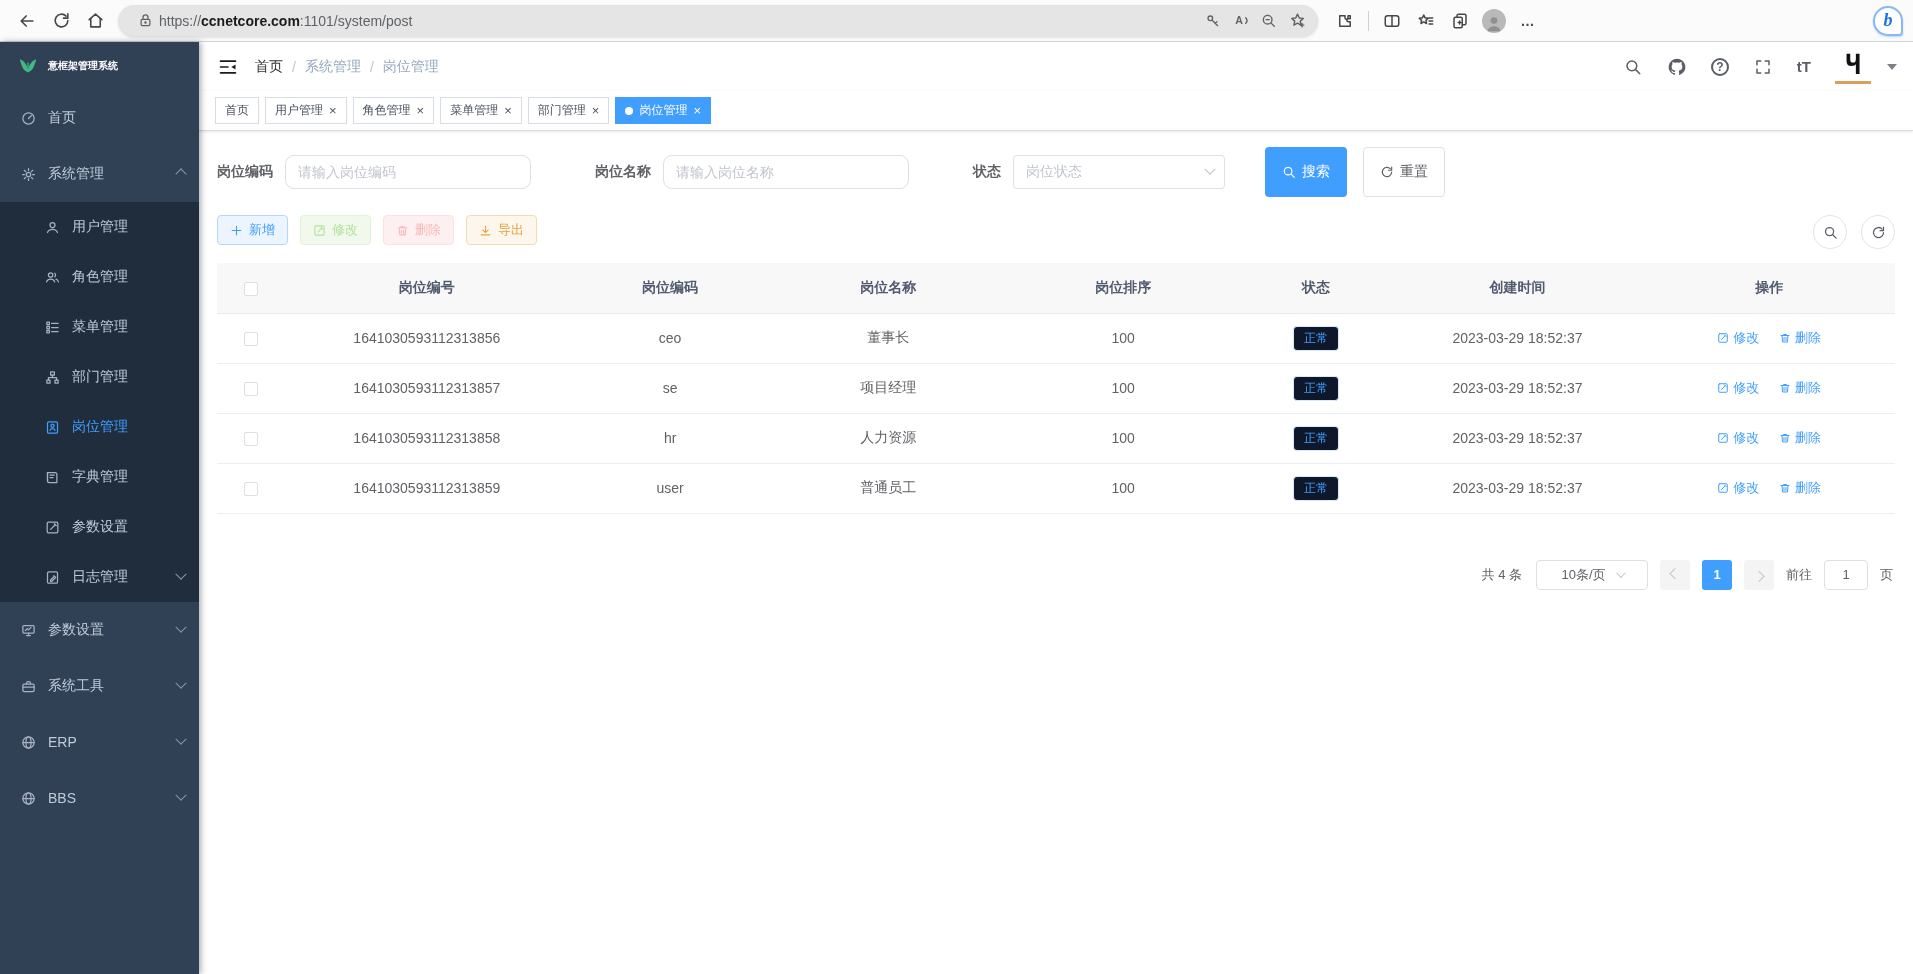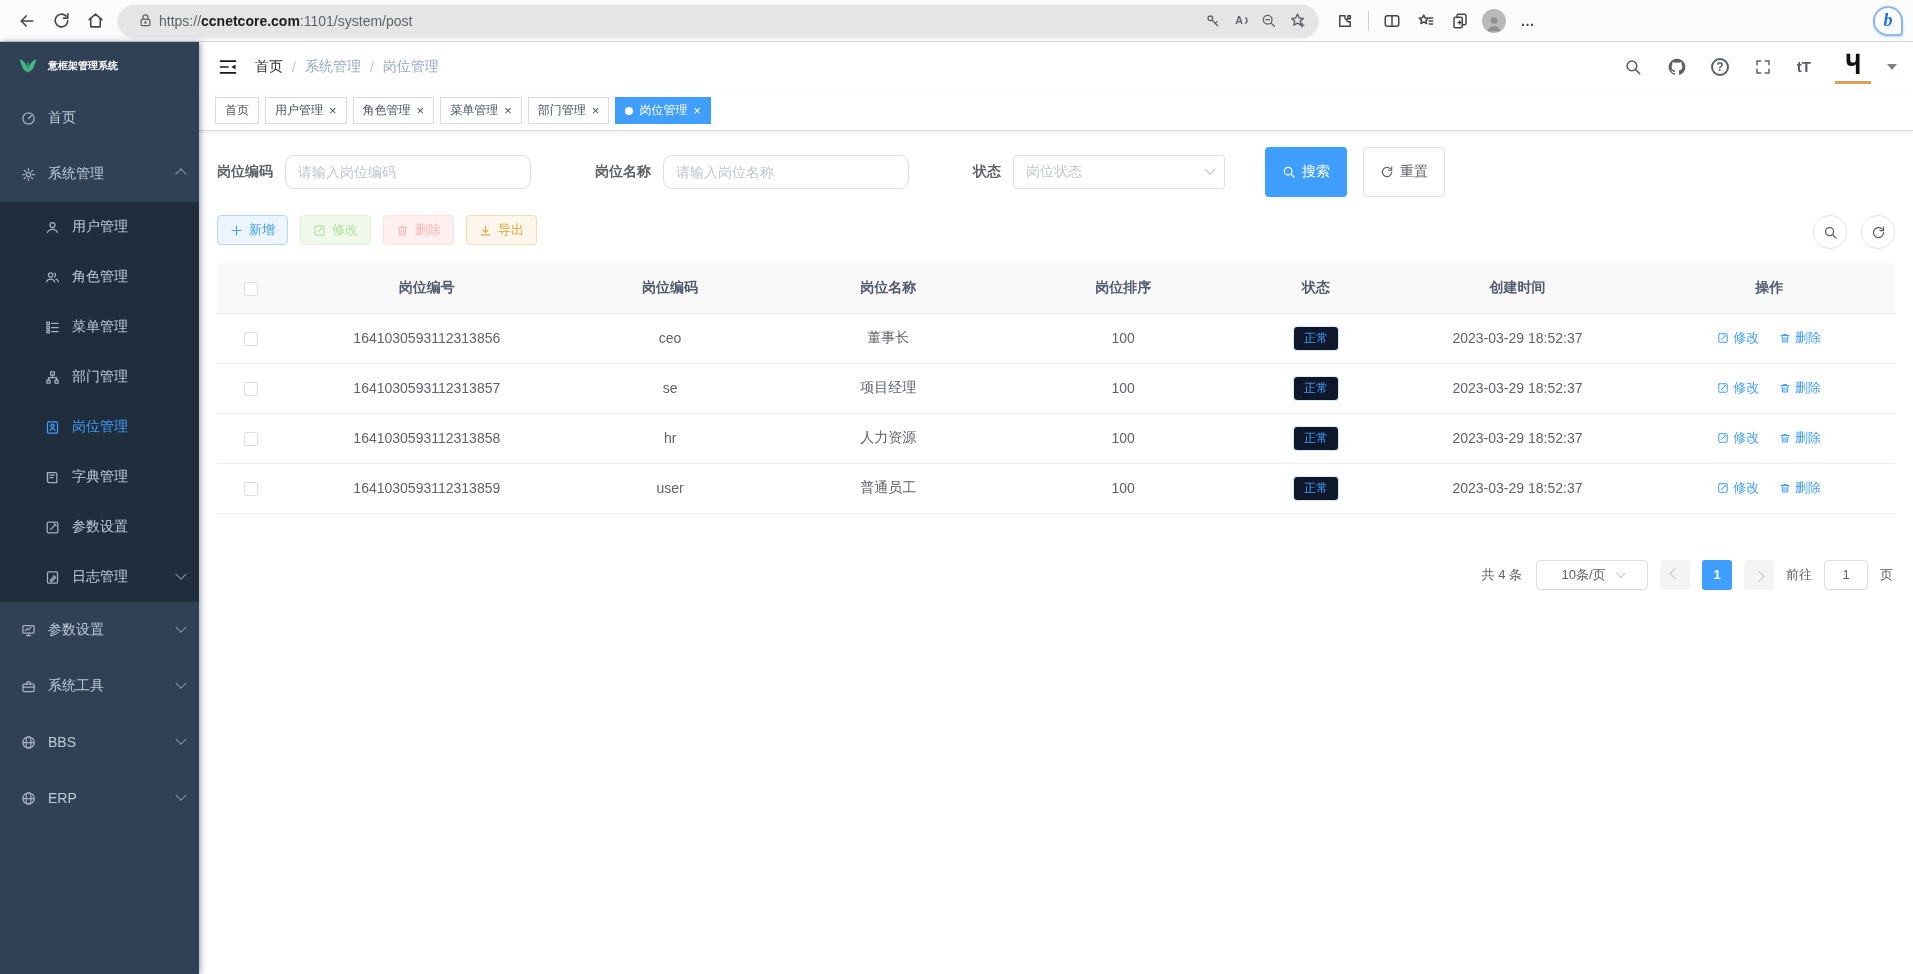--- a/index.html
+++ b/index.html
@@ -333,32 +333,32 @@
       <span class="chev down"></span>
     </div>
     <div class="mitem">
       <span class="micon">
           <svg class="ic" width="15" height="15" viewBox="0 0 24 24">
             <circle cx="12" cy="12" r="9"></circle>
             <ellipse cx="12" cy="12" rx="4" ry="9"></ellipse>
             <path d="M3 12h18"></path>
           </svg>
         </span>
-      <span class="mlabel">BBS</span>
+      <span class="mlabel">ERP</span>
       <span class="chev down"></span>
     </div>
     <div class="mitem">
       <span class="micon">
           <svg class="ic" width="15" height="15" viewBox="0 0 24 24">
             <circle cx="12" cy="12" r="9"></circle>
             <ellipse cx="12" cy="12" rx="4" ry="9"></ellipse>
             <path d="M3 12h18"></path>
           </svg>
         </span>
-      <span class="mlabel">ERP</span>
+      <span class="mlabel">BBS</span>
       <span class="chev down"></span>
     </div>
   </div>
 
   <div class="main">
 
     <div class="app-header">
       <span class="hamburger">
         <svg width="20" height="20" viewBox="0 0 24 24">
             <path d="M3 5h18M3 12h9M3 19h18" class="ic" stroke-width="2.4"></path>

